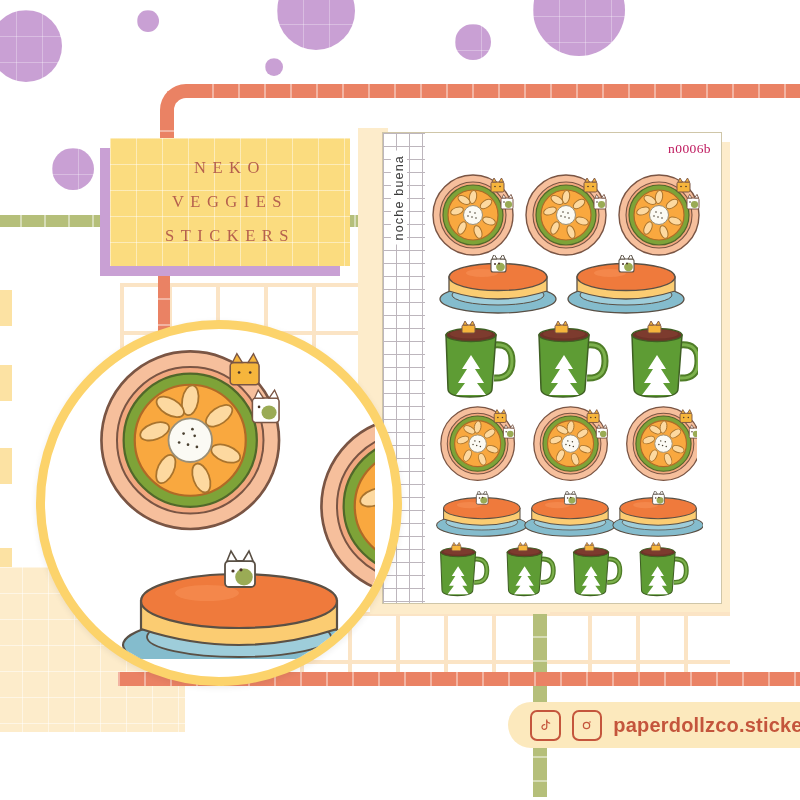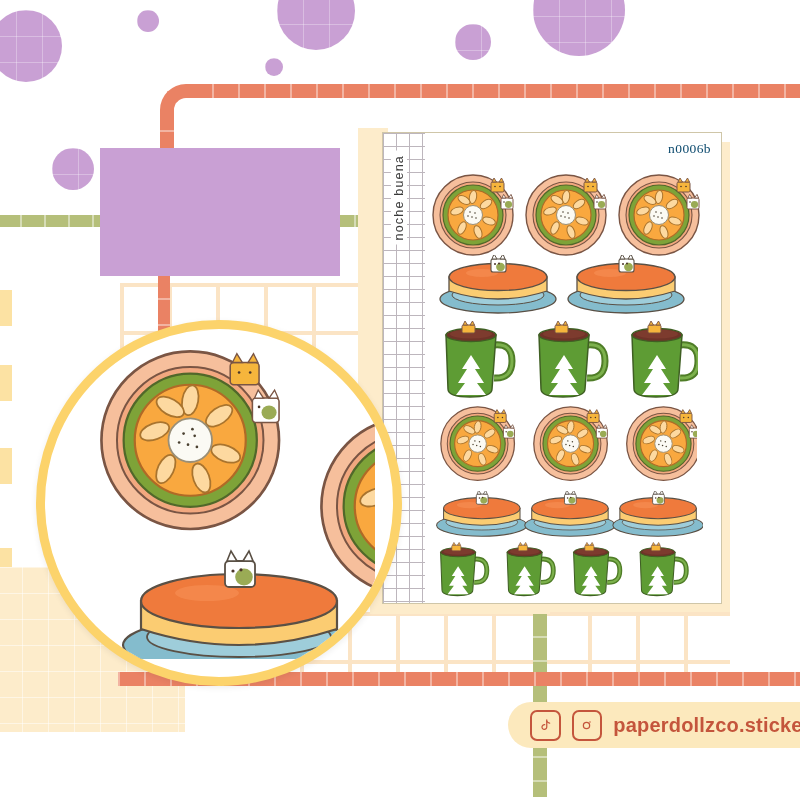--- a/index.html
+++ b/index.html
@@ -57,21 +57,21 @@
     background:#ffffff;
     background-image:
       repeating-linear-gradient(to right, #bdb6bd 0 1px, transparent 1px 13px),
       repeating-linear-gradient(to bottom, #bdb6bd 0 1px, transparent 1px 13px);
   }
   #nocheBuena{
     writing-mode:vertical-rl;transform:rotate(180deg);
     font-family:"Liberation Sans",sans-serif;font-size:12.5px;color:#3a3a3a;
     letter-spacing:1.2px;background:#fff;padding:4px 1px;
   }
-  #sheetCode{font-family:"Liberation Serif",serif;font-size:13.5px;color:#0c4a6e;letter-spacing:.4px;}
+  #sheetCode{font-family:"Liberation Serif",serif;font-size:13.5px;color:#be185d;letter-spacing:.4px;}
 
   
   #magnifier{border-radius:50%;background:#ffffff;border:9px solid #fcd36b;overflow:hidden;
     box-shadow:0 2px 6px rgba(0,0,0,.07);}
 
   
   #banner{background:#fce9bd;border-radius:26px;display:flex;align-items:center;gap:11px;padding:0 22px;}
   #bannerText{font-family:"Liberation Sans",sans-serif;font-size:20px;color:#c4553c;letter-spacing:.2px;font-weight:700;}
   .sicon{width:27px;height:27px;border:2.2px solid #c4553c;border-radius:7px;
     display:flex;align-items:center;justify-content:center;color:#c4553c;}
@@ -116,20 +116,27 @@
   <div class="abs creamblock" style="left:358px;top:128px;width:30px;height:470px;"></div>
 
   <div class="abs olivebar-v" style="left:533px;top:612px;width:14px;height:185px;"></div>
   <div class="abs olivebar-v" style="left:533px;top:612px;width:14px;height:185px;"></div>
 
   <div class="abs salmonbar" style="left:118px;top:672px;width:682px;height:14px;"></div>
 
   <div class="abs creamblock" style="left:370px;top:598px;width:180px;height:16px;"></div>
 
   <div class="abs" id="titleShadow" style="left:100px;top:148px;width:240px;height:128px;"></div>
+  <div class="abs" id="titleCard" style="left:110px;top:138px;width:240px;height:128px;">
+    <div id="titleText">
+      <div>NEKO</div>
+      <div>VEGGIES</div>
+      <div>STICKERS</div>
+    </div>
+  </div>
 
   <div class="abs" id="sheetShadow" style="left:392px;top:142px;width:338px;height:470px;"></div>
 
   <div class="abs" id="sheet" style="left:382px;top:132px;width:338px;height:470px;">
 
     <div class="abs" id="sheetGridStrip" style="left:0;top:0;width:42px;height:470px;"></div>
     <div class="abs" style="left:8px;top:18px;">
       <div id="nocheBuena">noche buena</div>
     </div>
 

